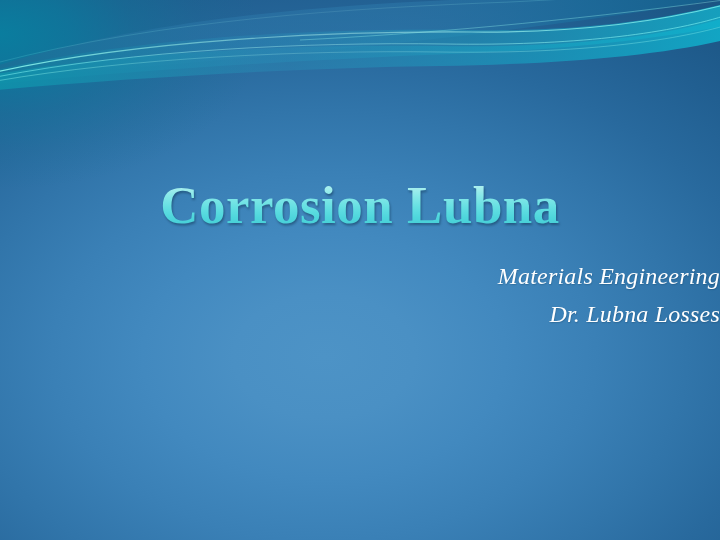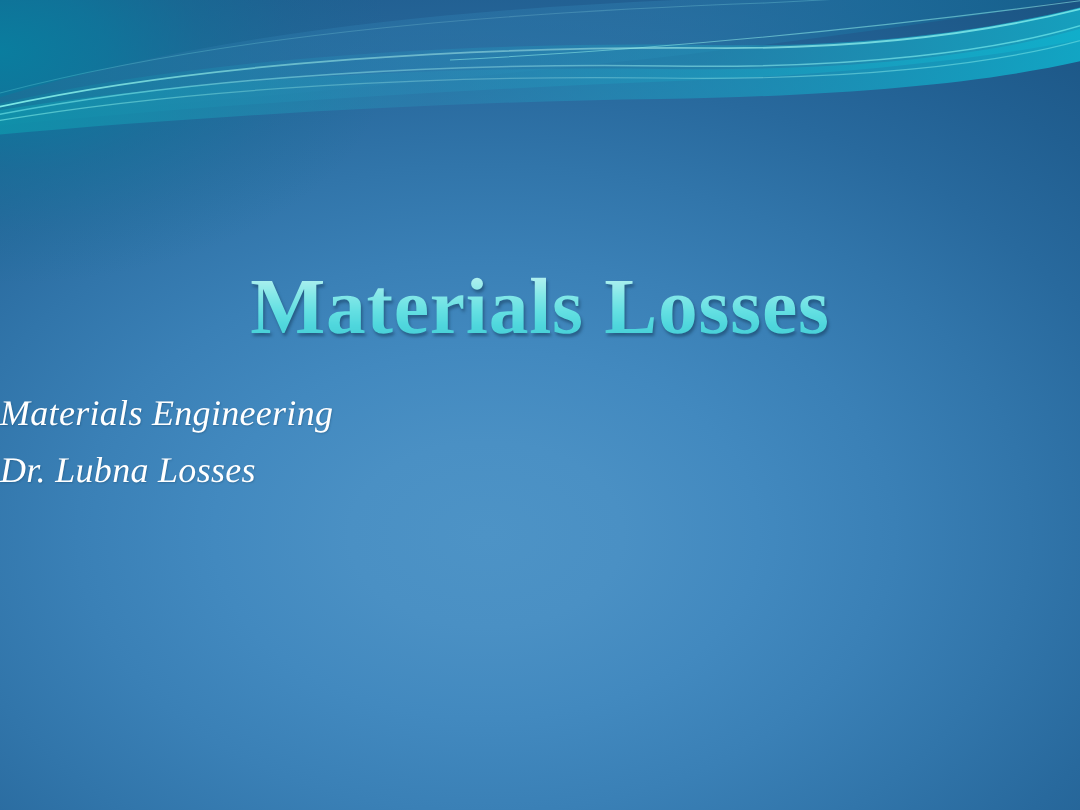--- a/index.html
+++ b/index.html
@@ -83,21 +83,21 @@
     -webkit-text-fill-color: transparent;
     filter: drop-shadow(1.5px 2px 1.2px rgba(10,45,70,0.45));
   }
 
   
   #subtitle-block {
     position: absolute;
     left: 0;
     top: 258px;
     width: 720px;
-    text-align: left;
+    text-align: right;
   }
   .subtitle-line {
     font-size: 24px;
     font-style: italic;
     color: #ffffff;
     line-height: 1.58;
     letter-spacing: 0.2px;
     text-shadow: 0.5px 1px 1.2px rgba(16,56,86,0.30);
   }
 </style>
@@ -156,21 +156,21 @@
 
       <path d="M -4 72 C 140 40, 330 31, 472 32 C 582 33, 662 21, 724 5" fill="none" stroke="url(#gLine)" stroke-width="1.15"></path>
       <path d="M -4 77 C 135 50, 305 42, 445 44 C 572 46, 666 34, 724 16" fill="none" stroke="url(#gLine2)" stroke-width="1"></path>
       <path d="M -4 81 C 130 58, 300 50, 440 52 C 568 54, 664 43, 724 26" fill="none" stroke="url(#gLine)" stroke-width="0.8" opacity="0.62"></path>
       <path d="M -4 63 C 160 20, 350 8, 510 2 C 612 -3, 684 -10, 724 -18" fill="none" stroke="url(#gLine2)" stroke-width="0.7" opacity="0.45"></path>
       <path d="M 300 40 C 420 34, 560 22, 724 0" fill="none" stroke="#8fecea" stroke-width="0.7" opacity="0.55"></path>
     </svg>
   </div>
 
   <div id="title-block">
-    <span id="title-text">Materials Losses</span>
+    <span id="title-text">Corrosion Lubna</span>
   </div>
 
   <div id="subtitle-block">
     <div class="subtitle-line">Materials Engineering</div>
     <div class="subtitle-line">Dr. Lubna Losses</div>
   </div>
 
 </div>
 
 </body></html>

